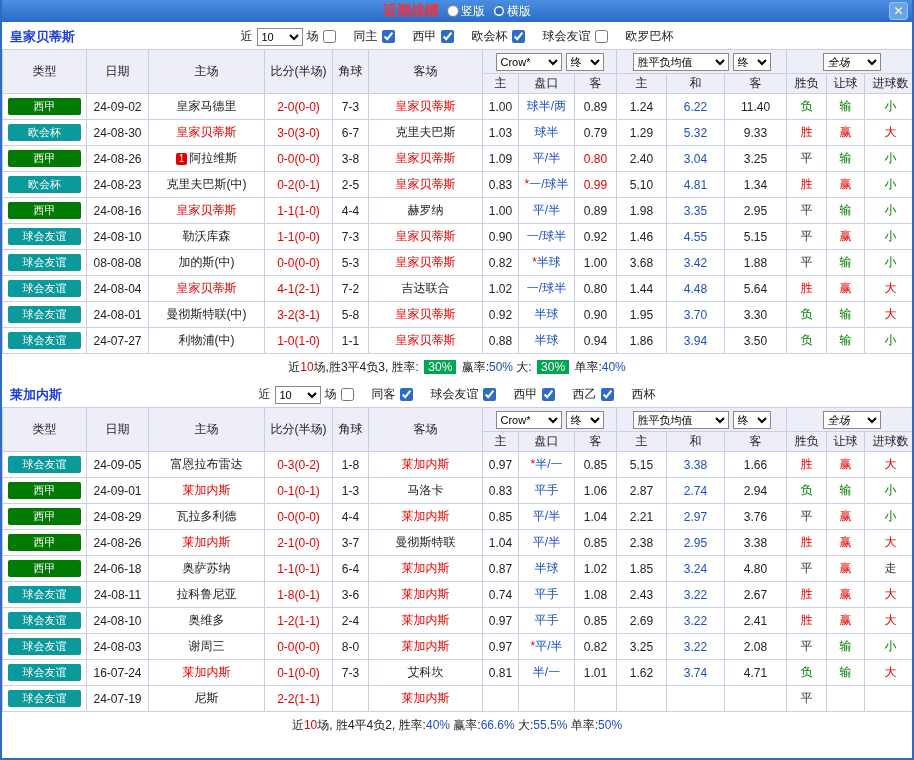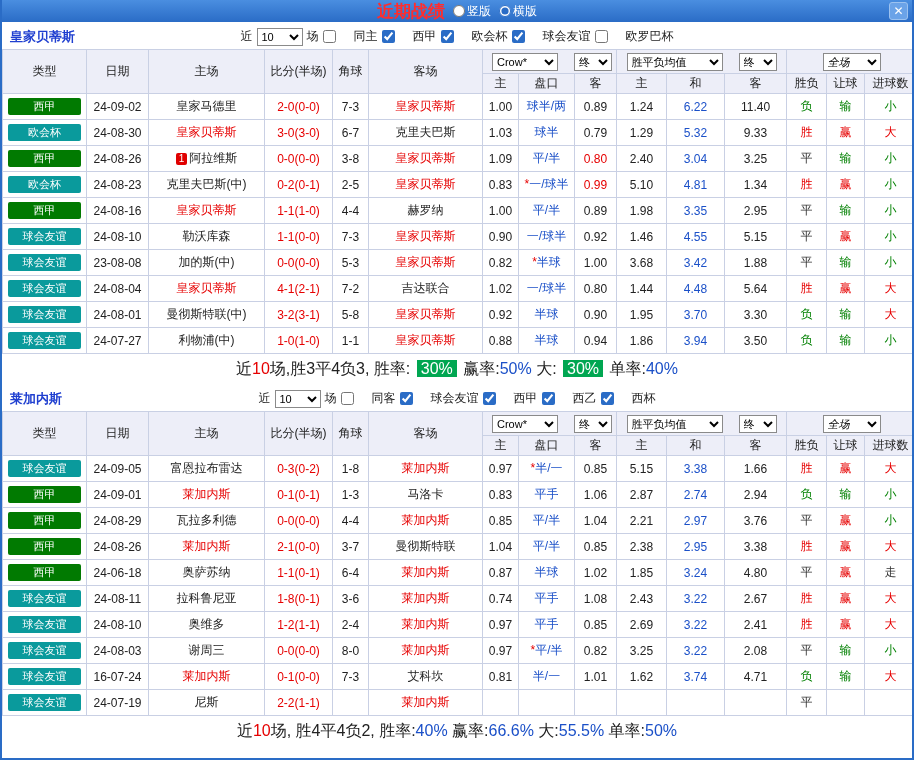--- a/index.html
+++ b/index.html
@@ -12,21 +12,21 @@
   .popup {
     width: 914px; height: 760px; overflow: hidden;
     border-left: 2px solid #2a6cc6; border-right: 2px solid #2a6cc6; border-bottom: 2px solid #2a6cc6;
   }
   
   .topbar {
     height: 22px; background: linear-gradient(#4a8ee0, #2a6cc6);
     display: flex; align-items: center; position: relative; color: #fff;
   }
   .topbar-center { margin: 0 auto; display: flex; align-items: center; gap: 8px; }
-  .title { color: #ff2d2d; font-weight: bold; font-size: 17px; }
+  .title { color: #ff2d2d; font-weight: bold; font-size: 14px; }
   .radio { display: flex; align-items: center; gap: 2px; cursor: pointer; }
   input[type=radio] { width: 12px; height: 12px; margin: 0; accent-color: #2a6cc6; }
   .close-btn {
     position: absolute; right: 4px; top: 2px; width: 19px; height: 18px;
     background: #6ba3e8; border: 1px solid #9cc2f0; color: #fff; text-align: center;
     line-height: 16px; border-radius: 3px; font-size: 12px; cursor: pointer;
   }
   
   .sec-header { position: relative; height: 25px; display: flex; align-items: center; margin-top: 2px; }
   .team-title { position: absolute; left: 8px; color: #1f3fd0; font-weight: bold; font-size: 13px; }
@@ -38,31 +38,31 @@
   select[data-name="odds-source-select"] { width: 66px; }
   select[data-name="final-select"] { width: 38px; }
   select[data-name="avg-select"] { width: 96px; }
   select[data-name="scope-select"] { width: 58px; font-style: italic; }
   
   table.grid { border-collapse: collapse; width: 100%; table-layout: fixed; text-align: center; }
   .grid th, .grid td { border: 1px solid #c9d0e4; padding: 0 1px; height: 26px; overflow: hidden; white-space: nowrap; }
   .grid thead th { background: #edeef8; font-weight: normal; color: #222; }
   .grid thead tr:first-child th { height: 24px; }
   .grid thead th.sub { height: 20px; }
-  th.group select { margin: 0 8px; }
+  th.group select { margin: 0 2px; }
   .badge { display: block; margin: 3px 4px; padding: 2px 0; color: #fff; font-size: 11px; border-radius: 2px; line-height: 13px; }
   .mini-badge { display: inline-block; background: #e00000; color: #fff; font-size: 10px; line-height: 12px; padding: 0 3px; margin-right: 2px; border-radius: 2px; }
   .red { color: #e60000; }
   .blue { color: #1b50c8; }
   .star { color: #e60000; }
   .c-red { color: #e60000; }
   .c-green { color: #008000; }
   .c-dark { color: #333; }
   
-  .summary { text-align: center; padding: 5px 0 4px 0; font-size: 16px; color: #222; }
+  .summary { text-align: center; padding: 5px 0 4px 0; font-size: 12px; color: #222; }
   .seg-red { color: #e60000; }
   .seg-blue { color: #1b50c8; }
   .seg-greenbg { background: #00a651; color: #fff; padding: 0 4px; margin: 0 2px; }
 </style>
 </head>
 <body>
 
 <div class="popup" data-name="recent-results-popup">
   <div class="topbar" data-name="topbar">
     <div class="topbar-center" data-name="topbar-controls">
@@ -262,21 +262,21 @@
             <td class="blue" data-name="avg-draw-cell">4.55</td>
             <td data-name="avg-away-cell">5.15</td>
             <td class="c-dark" data-name="result-cell">平</td>
             <td class="c-red" data-name="handicap-result-cell">赢</td>
             <td class="c-green" data-name="goals-result-cell">小</td>
           </tr>
           <tr data-name="table-row">
             <td data-name="league-cell">
               <span class="badge" data-name="league-badge" style="background: rgb(10, 154, 156);">球会友谊</span>
             </td>
-            <td data-name="date-cell">23-08-08</td>
+            <td data-name="date-cell">08-08-08</td>
             <td data-name="home-team-cell"><span data-name="home-team-name">加的斯(中)</span></td>
             <td class="red" data-name="score-cell">0-0(0-0)</td>
             <td data-name="corners-cell">5-3</td>
             <td data-name="away-team-cell"><span class="red" data-name="away-team-name">皇家贝蒂斯</span></td>
             <td data-name="home-odds-cell">0.82</td>
             <td data-name="handicap-cell"><span class="star" data-name="star-mark">*</span><span class="blue" data-name="handicap-value">半球</span></td>
             <td data-name="away-odds-cell">1.00</td>
             <td data-name="avg-home-cell">3.68</td>
             <td class="blue" data-name="avg-draw-cell">3.42</td>
             <td data-name="avg-away-cell">1.88</td>

